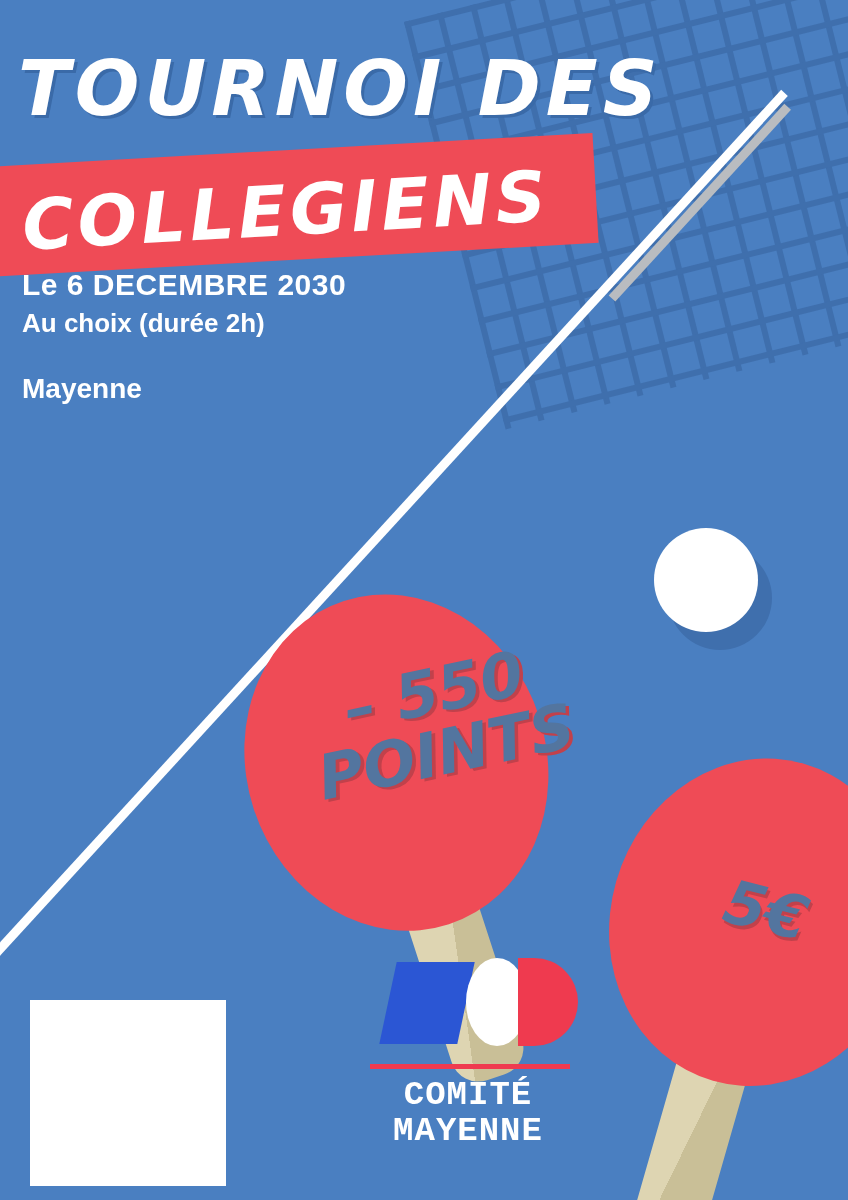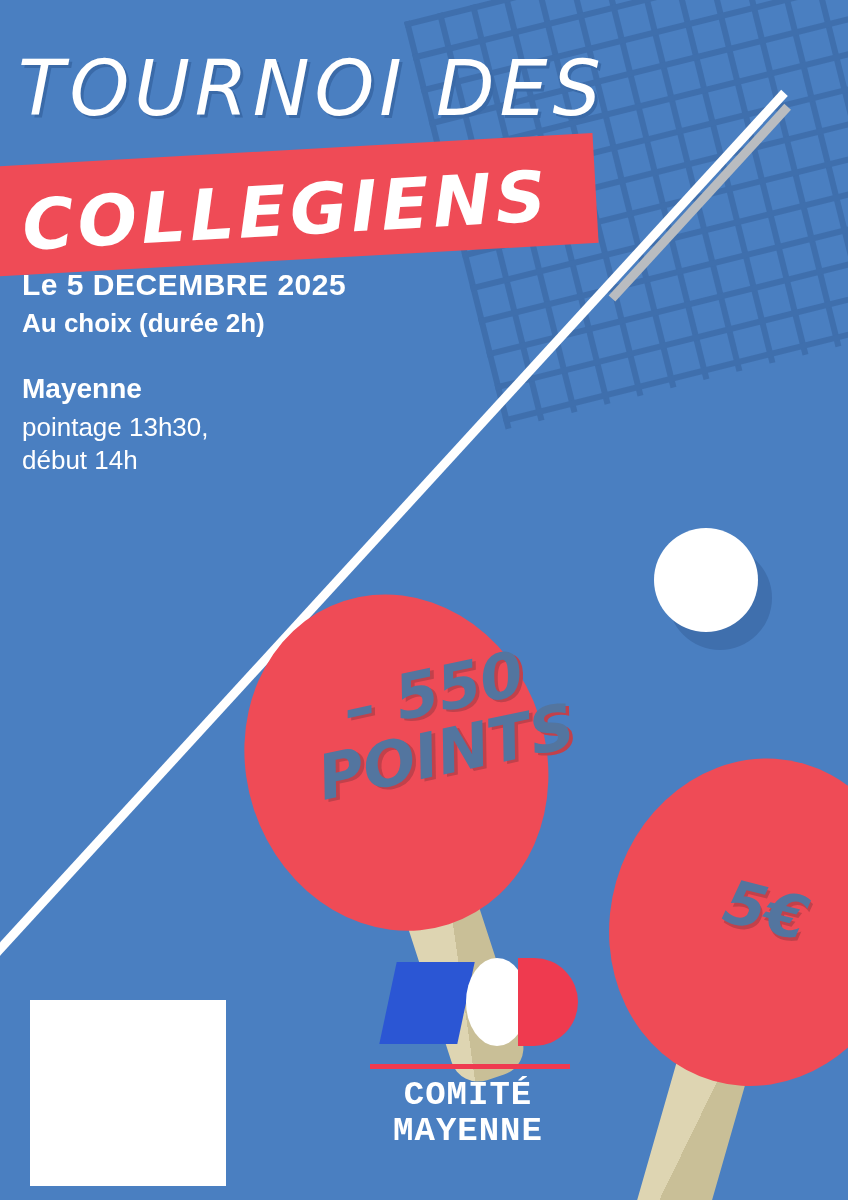--- a/index.html
+++ b/index.html
@@ -33,21 +33,21 @@
     width:260px;height:9px;
     background:#b9bcc0;
     transform:rotate(-47.5deg);
     transform-origin:left center;
   }
 
   
   .title-wrap{position:absolute;top:44px;left:0;width:100%;}
   .title1{
     position:absolute;top:0;left:18px;
-    font-size:76px;font-weight:normal;font-style:italic;color:#ffffff;
+    font-size:76px;font-weight:bold;font-style:italic;color:#ffffff;
     letter-spacing:5px;
     font-family:"DejaVu Sans", sans-serif;
     text-shadow:3px 3px 0 #3a6aa8;
     white-space:nowrap;
   }
   .redband{
     position:absolute;top:106px;left:-16px;
     width:612px;height:110px;background:#ef4b56;
     transform:rotate(-3.2deg);
   }
@@ -201,28 +201,24 @@
   <div class="greyline"></div>
   <div class="whiteline"></div>
 
   <div class="title-wrap">
     <div class="title1">TOURNOI DES</div>
     <div class="redband"></div>
     <div class="title2">COLLEGIENS</div>
   </div>
 
   <div class="info">
-    <p class="date">Le 5 DECEMBRE 2025</p>
+    <p class="date">Le 6 DECEMBRE 2030</p>
     <p class="choice">Au choix (durée 2h)</p>
 
     <p class="city">Mayenne</p>
-    <p class="detail">
-      <span>pointage 13h30,</span>
-      <span>début 14h</span>
-    </p>
 
   </div>
 
   <div class="ball-shadow"></div>
   <div class="ball"></div>
 
   <div class="racket r1">
     <div class="handle"></div>
     <div class="blade"></div>
   </div>

